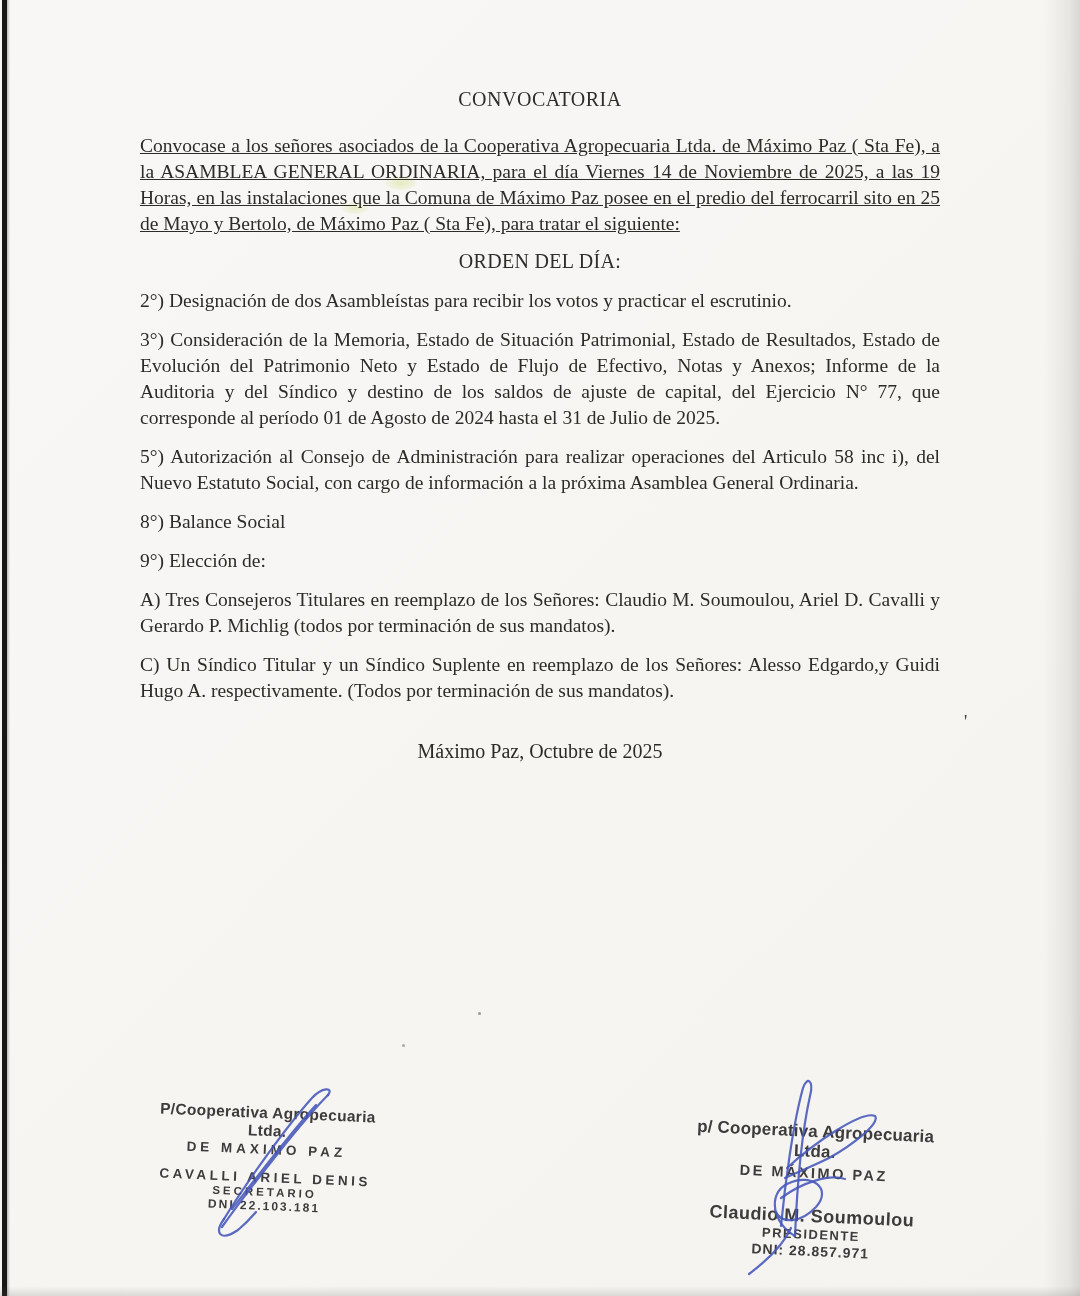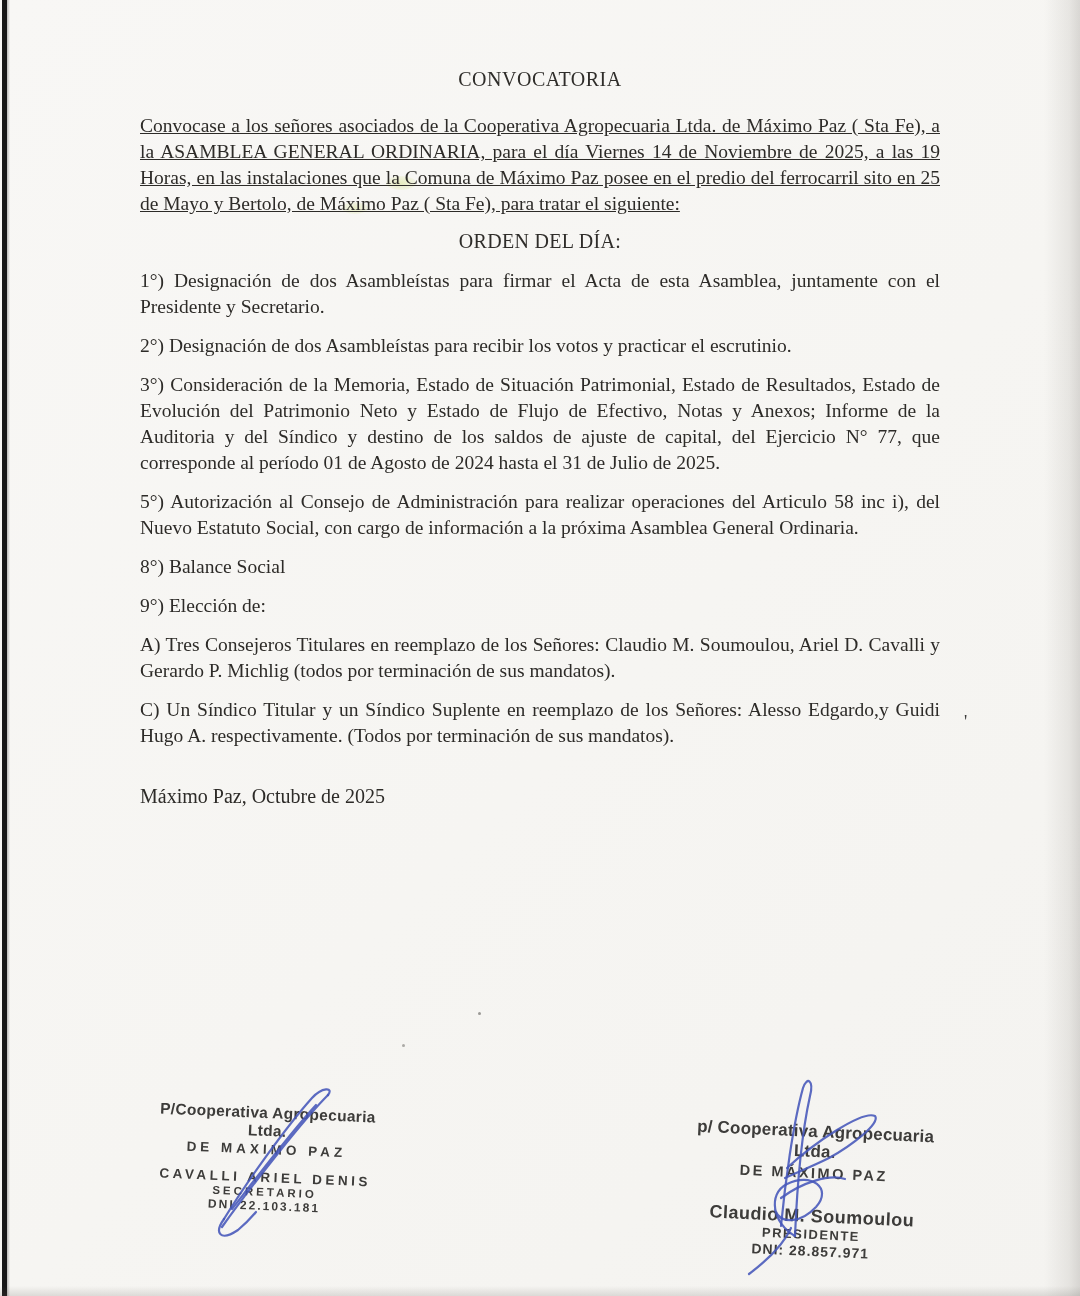--- a/index.html
+++ b/index.html
@@ -41,41 +41,41 @@
     position: absolute; left: 964px; top: 712px;
     font: 18px "Liberation Serif", serif; color: #3a3a3a;
   }
   .speck-dot-a { position: absolute; left: 478px; top: 1012px; width: 3px; height: 3px;
     background: rgba(80,78,74,0.55); border-radius: 50%; }
   .speck-dot-b { position: absolute; left: 402px; top: 1044px; width: 3px; height: 3px;
     background: rgba(80,78,74,0.45); border-radius: 50%; }
 
   
   .content {
-    position: absolute; left: 140px; top: 68px; width: 800px;
+    position: absolute; left: 140px; top: 88px; width: 800px;
   }
   .doc-title {
     font-size: 20px; font-weight: 400; letter-spacing: 0.5px;
     text-align: center; margin: 0 0 22px 0; color: #2f2d2a;
   }
   .intro {
     font-size: 19.5px; line-height: 26px; text-align: justify;
     margin: 0 0 13px 0;
     text-decoration: underline;
   }
   .agenda-heading {
     font-size: 20px; font-weight: 400; text-align: center;
     margin: 12px 0 15px 0; letter-spacing: 0.3px; color: #2f2d2a;
   }
   .item {
     font-size: 19.5px; line-height: 26px; text-align: justify;
     margin: 0 0 13px 0;
   }
   .date-line {
-    font-size: 20px; text-align: left; margin: 36px 0 0 0;
+    font-size: 20px; text-align: center; margin: 36px 0 0 0;
   }
 
   
   .sig-block {
     position: absolute; text-align: center;
     font-family: "Liberation Sans", sans-serif; color: #3d3c3a;
   }
   .sig-left {
     left: 138px; top: 1104px; width: 256px;
     transform: rotate(2.4deg);
@@ -118,21 +118,20 @@
   <span class="speck-dot-a"></span>
   <span class="speck-dot-b"></span>
 
   <main class="content">
     <h1 class="doc-title">CONVOCATORIA</h1>
 
     <p class="intro">Convocase a los señores asociados de la Cooperativa Agropecuaria Ltda. de Máximo Paz  ( Sta Fe), a la ASAMBLEA GENERAL ORDINARIA, para el día Viernes 14 de Noviembre de 2025, a las 19 Horas, en las instalaciones que la Comuna de Máximo Paz posee en el predio del ferrocarril sito en 25 de Mayo y Bertolo, de Máximo Paz ( Sta Fe), para tratar el siguiente:</p>
 
     <h2 class="agenda-heading">ORDEN DEL DÍA:</h2>
 
-    <p class="item">1°) Designación de dos Asambleístas para firmar el Acta de esta Asamblea, juntamente con el Presidente y Secretario.</p>
     <p class="item">2°) Designación de dos Asambleístas para recibir los votos y practicar el escrutinio.</p>
     <p class="item">3°) Consideración de la Memoria, Estado de Situación Patrimonial, Estado de Resultados, Estado de Evolución del Patrimonio Neto y Estado de Flujo de Efectivo, Notas y Anexos; Informe de la Auditoria y del Síndico y destino de los saldos de ajuste de capital, del Ejercicio N° 77, que corresponde al período 01 de Agosto de 2024 hasta el 31 de Julio de 2025.</p>
     <p class="item">5°) Autorización al Consejo de Administración para realizar operaciones del Articulo 58 inc i), del Nuevo Estatuto Social, con cargo de información a la próxima Asamblea General Ordinaria.</p>
     <p class="item">8°) Balance Social</p>
     <p class="item">9°) Elección de:</p>
 
     <p class="item">A)  Tres Consejeros Titulares en reemplazo de los Señores:  Claudio M. Soumoulou, Ariel D. Cavalli  y Gerardo P. Michlig  (todos por terminación de sus mandatos).</p>
     <p class="item">C)   Un Síndico Titular y un Síndico Suplente en reemplazo de los Señores: Alesso Edgardo,y Guidi Hugo A. respectivamente. (Todos por terminación de sus mandatos).</p>
 
     <p class="date-line">Máximo Paz, Octubre de 2025</p>

